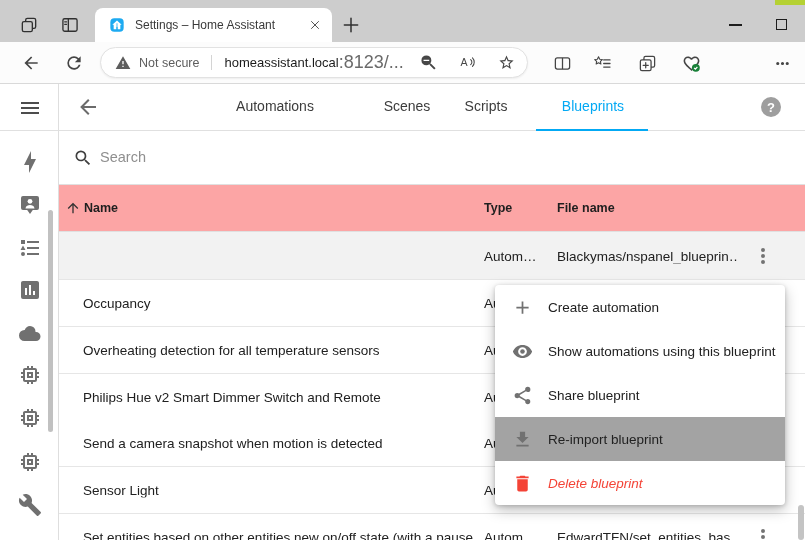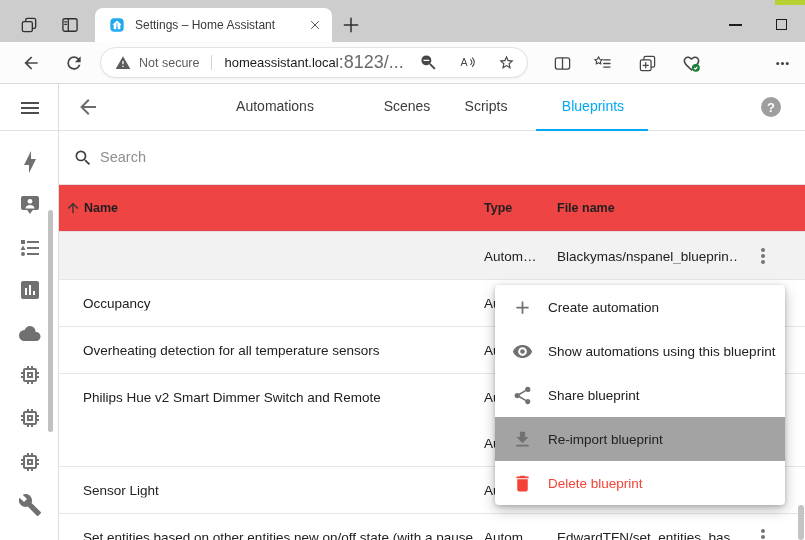--- a/index.html
+++ b/index.html
@@ -40,39 +40,39 @@
   #ha-header{position:absolute;left:59px;top:0;width:746px;height:47px;background:#fff;border-bottom:1px solid #e0e0e0;}
   .ha-tab{position:absolute;top:14px;transform:translateX(-50%);font-size:14px;font-weight:500;color:#3c3c3c;white-space:nowrap;cursor:pointer;}
   .ha-tab.active{color:#03a9f4;}
   #tab-underline{position:absolute;left:477px;top:45px;width:112px;height:2px;background:#03a9f4;}
   #help-btn{position:absolute;left:702px;top:13px;width:20px;height:20px;border-radius:50%;background:#9e9e9e;color:#fff;font-size:13px;font-weight:bold;display:flex;align-items:center;justify-content:center;}
 
   #search-row{position:absolute;left:59px;top:47px;width:746px;height:54px;background:#fff;border-bottom:1px solid #e0e0e0;}
   #search-input{position:absolute;left:41px;top:14px;width:600px;height:24px;border:none;outline:none;font-size:14.5px;color:#212121;background:transparent;font-family:"Liberation Sans",sans-serif;}
   #search-input::placeholder{color:#8f8f8f;}
 
-  #table-header{position:absolute;left:59px;top:101px;width:746px;height:47px;background:#ef4444;border-bottom:1px solid #e0e0e0;}
+  #table-header{position:absolute;left:59px;top:101px;width:746px;height:47px;background:#fca5a5;border-bottom:1px solid #e0e0e0;}
   .th{position:absolute;top:50%;transform:translateY(-50%);font-size:12.5px;font-weight:bold;color:#1f1f1f;white-space:nowrap;}
   #rows{position:absolute;left:59px;top:148px;width:746px;height:308px;overflow:hidden;}
   .row{position:absolute;left:0;width:746px;height:47px;background:#fff;border-bottom:1px solid #e6e6e6;}
   .row.hl{background:#f2f2f2;}
   .cell{position:absolute;top:50%;transform:translateY(-50%);font-size:13.5px;color:#212121;white-space:nowrap;}
   .c-name{left:24px;max-width:390px;overflow:hidden;}
   .c-type{left:425px;}
   .c-file{left:498px;max-width:180px;overflow:hidden;}
   .row-menu{position:absolute;left:692px;top:50%;transform:translateY(-50%);width:24px;height:24px;color:#737373;}
 
   
   #ctx-menu{position:absolute;left:495px;top:285px;width:290px;height:220px;background:#fff;border-radius:4px;box-shadow:0 5px 14px rgba(0,0,0,.26),0 1px 4px rgba(0,0,0,.18);z-index:30;overflow:hidden;}
   .mi{position:relative;height:44px;display:flex;align-items:center;cursor:pointer;}
   .mi.hover{background:#a3a3a3;}
   .mi-ic{width:21px;height:21px;margin-left:17px;color:#717171;flex:none;}
   .mi-label{margin-left:15px;font-size:13.5px;color:#212121;white-space:nowrap;}
   .mi.danger .mi-ic{color:#f44336;}
-  .mi.danger .mi-label{color:#f44336;}
+  .mi.danger .mi-label{color:#f44336;font-style:italic;}
 
   #page-scroll-thumb{position:absolute;left:798px;top:505px;width:6px;height:35px;background:#c4c4c4;border-radius:3px;z-index:40;}
 </style>
 </head>
 <body>
 
 <div id="stage">
 
   <div id="titlebar">
     <span class="tb-btn" style="left:19px;top:15px;">
@@ -312,20 +312,21 @@
         <span class="cell c-name">Overheating detection for all temperature sensors</span>
         <span class="cell c-type">Autom…</span>
         <span class="cell c-file"></span>
       </div>
       <div class="row" style="top:142px;">
         <span class="cell c-name">Philips Hue v2 Smart Dimmer Switch and Remote</span>
         <span class="cell c-type">Autom…</span>
         <span class="cell c-file"></span>
       </div>
       <div class="row" style="top:188px;">
+        <span class="cell c-name">Send a camera snapshot when motion is detected</span>
         <span class="cell c-type">Autom…</span>
         <span class="cell c-file"></span>
       </div>
       <div class="row" style="top:235px;">
         <span class="cell c-name">Sensor Light</span>
         <span class="cell c-type">Autom…</span>
         <span class="cell c-file"></span>
       </div>
       <div class="row" style="top:282px;">
         <span class="cell c-name">Set entities based on other entities new on/off state (with a pause entity)</span>

